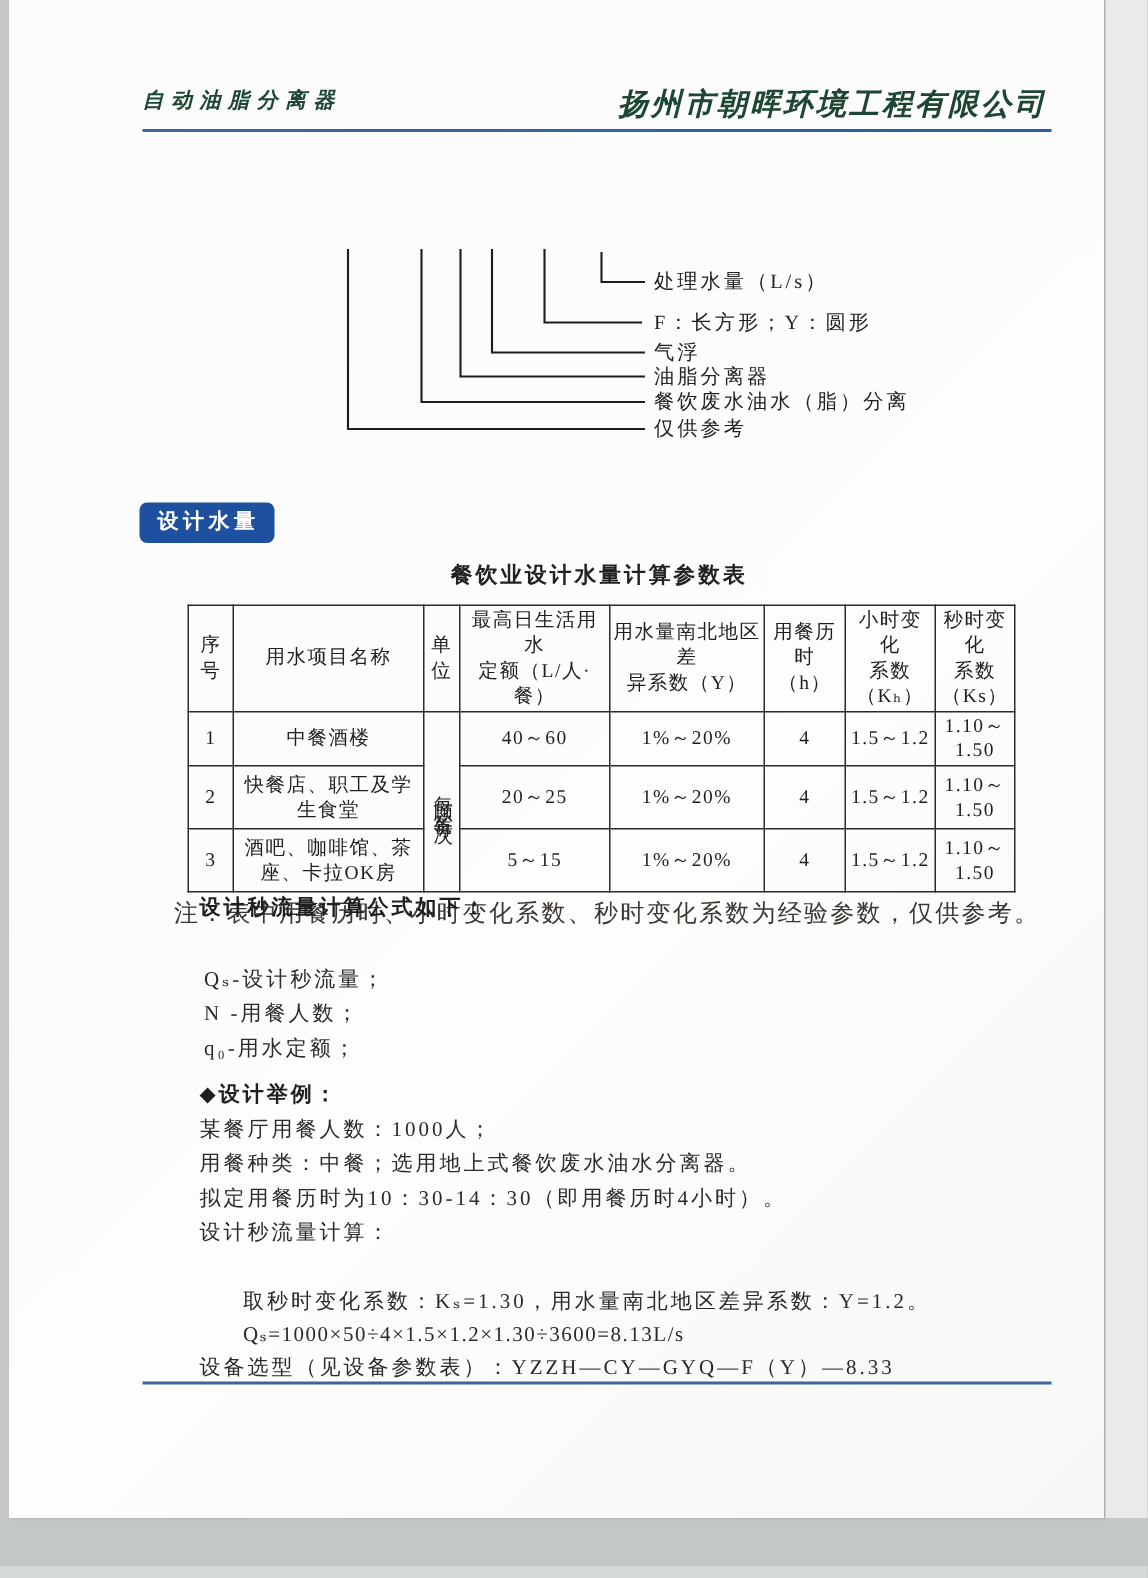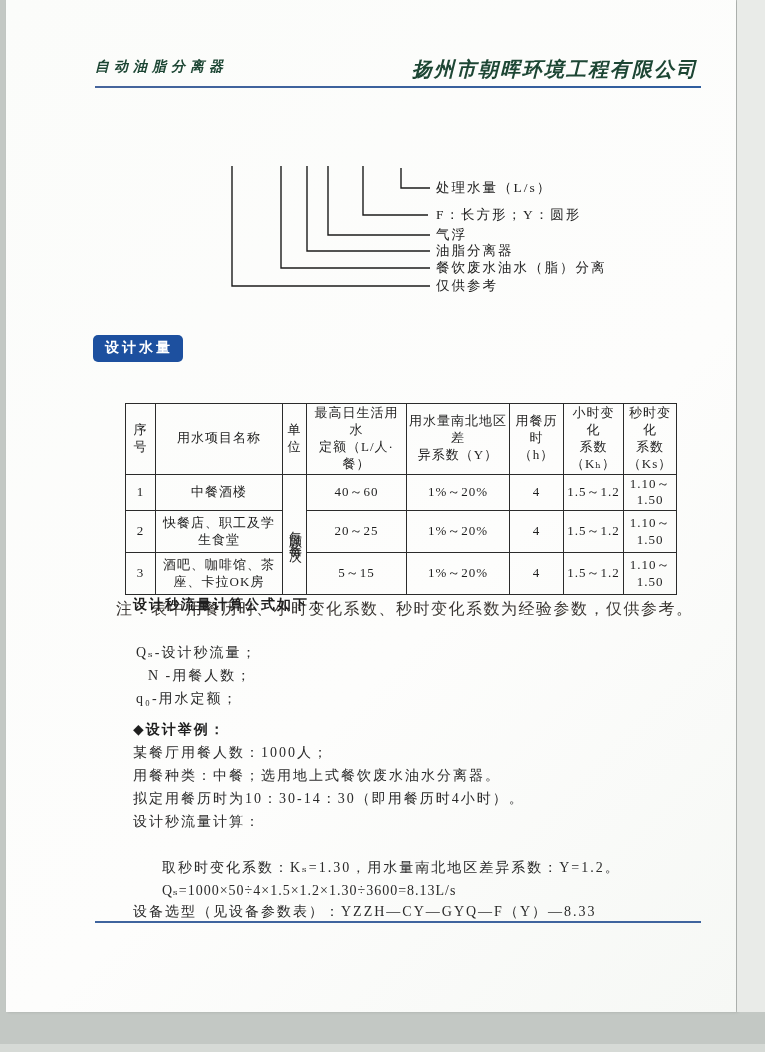--- a/index.html
+++ b/index.html
@@ -82,20 +82,21 @@
 
   <div class="callout" style="top:178px;">处理水量（L/s）</div>
   <div class="callout" style="top:205px;">F：长方形；Y：圆形</div>
   <div class="callout" style="top:225px;">气浮</div>
   <div class="callout" style="top:241px;">油脂分离器</div>
   <div class="callout" style="top:258px;">餐饮废水油水（脂）分离</div>
   <div class="callout" style="top:276px;">仅供参考</div>
 
   <div class="tag tag2">设计水量</div>
 
+  <div class="tbl-title">餐饮业设计水量计算参数表</div>
   <table class="params">
     <colgroup>
       <col style="width:30px">
         <col style="width:127px">
         <col style="width:24px">
       <col style="width:100px">
         <col style="width:103px">
         <col style="width:54px">
       <col style="width:60px">
         <col style="width:53px">
@@ -146,21 +147,21 @@
       <td>1.5～1.2</td>
       <td>1.10～1.50</td>
     </tr>
   </tbody>
     </table>
 
   <div class="note">注：表中用餐历时、小时变化系数、秒时变化系数为经验参数，仅供参考。</div>
 
   <div class="txt bold" style="left:127px;top:596px;">设计秒流量计算公式如下：</div>
   <div class="txt" style="left:130px;top:644px;">Qₛ-设计秒流量；</div>
-  <div class="txt" style="left:130px;top:667px;margin-left:12px;">N -用餐人数；</div>
+  <div class="txt" style="left:130px;top:667px;">N -用餐人数；</div>
   <div class="txt" style="left:130px;top:690px;">q₀-用水定额；</div>
 
   <div class="txt bold" style="left:127px;top:721px;">◆设计举例：</div>
   <div class="txt" style="left:127px;top:744px;">某餐厅用餐人数：1000人；</div>
   <div class="txt" style="left:127px;top:767px;">用餐种类：中餐；选用地上式餐饮废水油水分离器。</div>
   <div class="txt" style="left:127px;top:790px;">拟定用餐历时为10：30-14：30（即用餐历时4小时）。</div>
   <div class="txt" style="left:127px;top:813px;">设计秒流量计算：</div>
   <div class="txt" style="left:156px;top:859px;">取秒时变化系数：Kₛ=1.30，用水量南北地区差异系数：Y=1.2。</div>
   <div class="txt eq" style="left:156px;top:882px;">Qₛ=1000×50÷4×1.5×1.2×1.30÷3600=8.13L/s</div>
   <div class="txt" style="left:127px;top:903px;">设备选型（见设备参数表）：YZZH—CY—GYQ—F（Y）—8.33</div>

